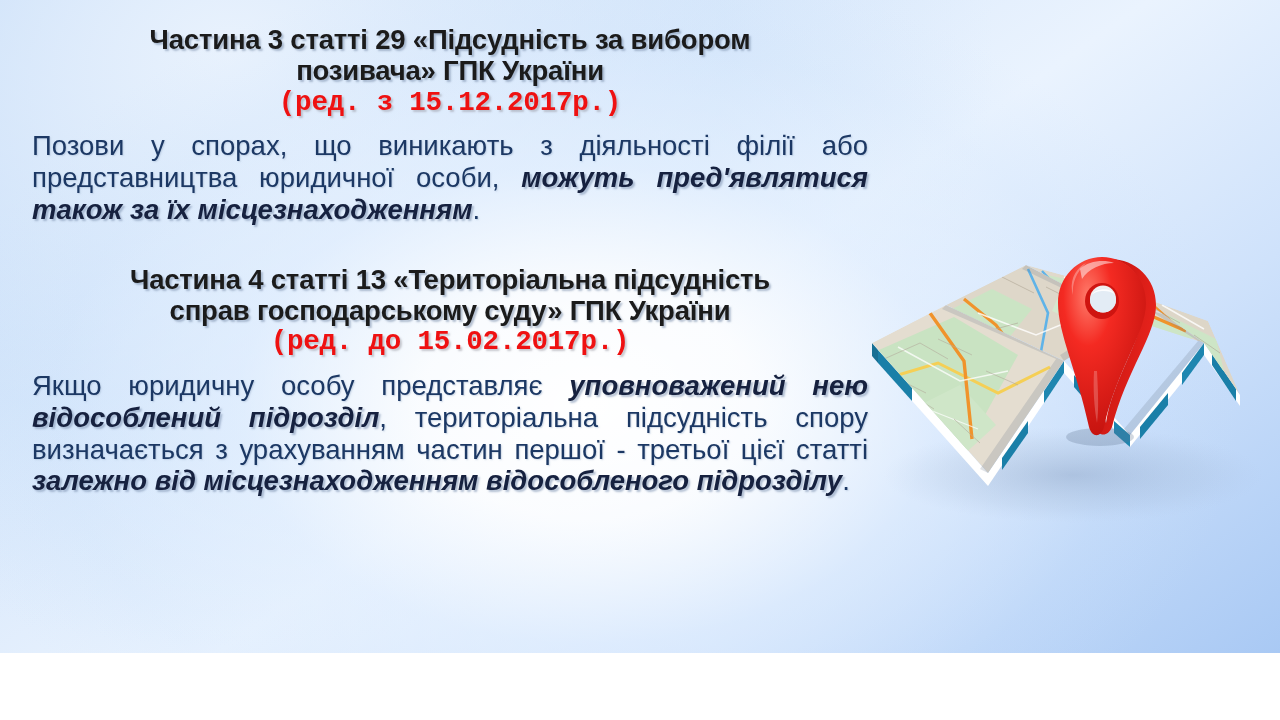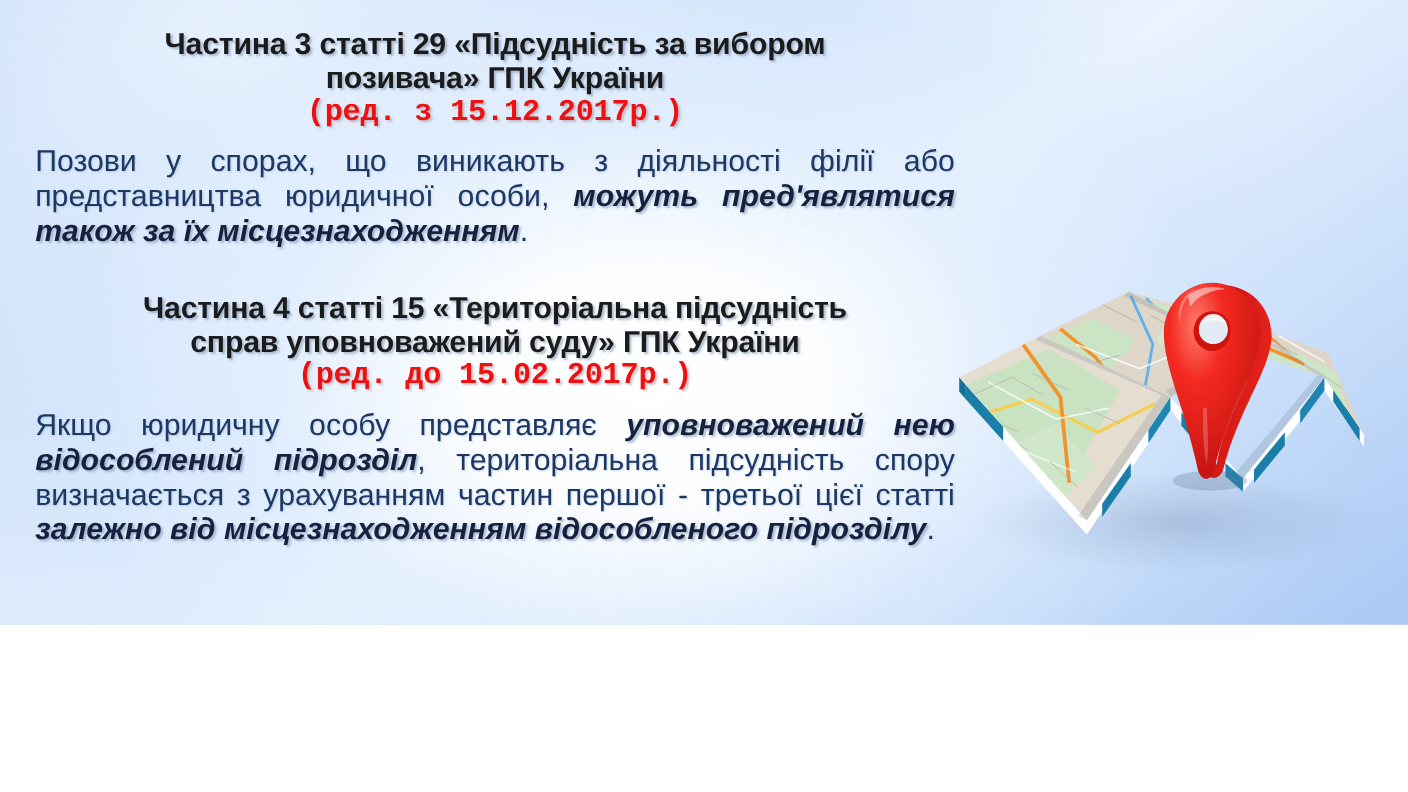--- a/index.html
+++ b/index.html
@@ -4,21 +4,21 @@
 <title>Slide</title>
 <style>
   html, body {
     margin: 0;
     padding: 0;
     background: #ffffff;
   }
   #slide {
     position: relative;
     width: 1280px;
-    height: 568px;
+    height: 653px;
     overflow: hidden;
     font-family: "Liberation Sans", sans-serif;
     background-color: #bfd8f7;
     background-image:
       radial-gradient(ellipse 760px 520px at 46% 62%, #ffffff 0%, rgba(255,255,255,0.85) 22%, rgba(228,240,255,0.55) 46%, rgba(205,227,253,0.18) 70%, rgba(190,216,250,0) 86%),
       radial-gradient(ellipse 900px 700px at 18% 8%, #e9f2fd 0%, rgba(206,227,250,0.35) 55%, rgba(176,207,246,0) 85%),
       linear-gradient(145deg, #b9d4f6 0%, #d7e7fb 28%, #eaf3fe 52%, #cfe2fb 74%, #a9c9f4 100%);
   }
 
   
@@ -83,22 +83,22 @@
       <div>Частина 3 статті 29 «Підсудність за вибором</div>
       <div>позивача» ГПК України</div>
       <div class="date">(ред. з 15.12.2017р.)</div>
     </div>
 
     <div class="body-par"><span>Позови у спорах, що виникають з діяльності філії або представництва юридичної особи, </span><span class="em">можуть пред'являтися також за їх місцезнаходженням</span><span>.</span></div>
 
     <div class="spacer"></div>
 
     <div class="heading">
-      <div>Частина 4 статті 15 «Територіальна підсудність</div>
-      <div>справ уповноважений суду» ГПК України</div>
+      <div>Частина 4 статті 13 «Територіальна підсудність</div>
+      <div>справ господарському суду» ГПК України</div>
       <div class="date">(ред. до 15.02.2017р.)</div>
     </div>
 
     <div class="body-par"><span>Якщо юридичну особу представляє </span><span class="em">уповноважений нею відособлений підрозділ</span><span>, територіальна підсудність спору визначається з урахуванням частин першої - третьої цієї статті </span><span class="em">залежно від місцезнаходженням відособленого підрозділу</span><span>.</span></div>
 
   </div>
 
   <div id="map-art">
     <svg viewBox="0 0 412 320" xmlns="http://www.w3.org/2000/svg">
       <defs>

